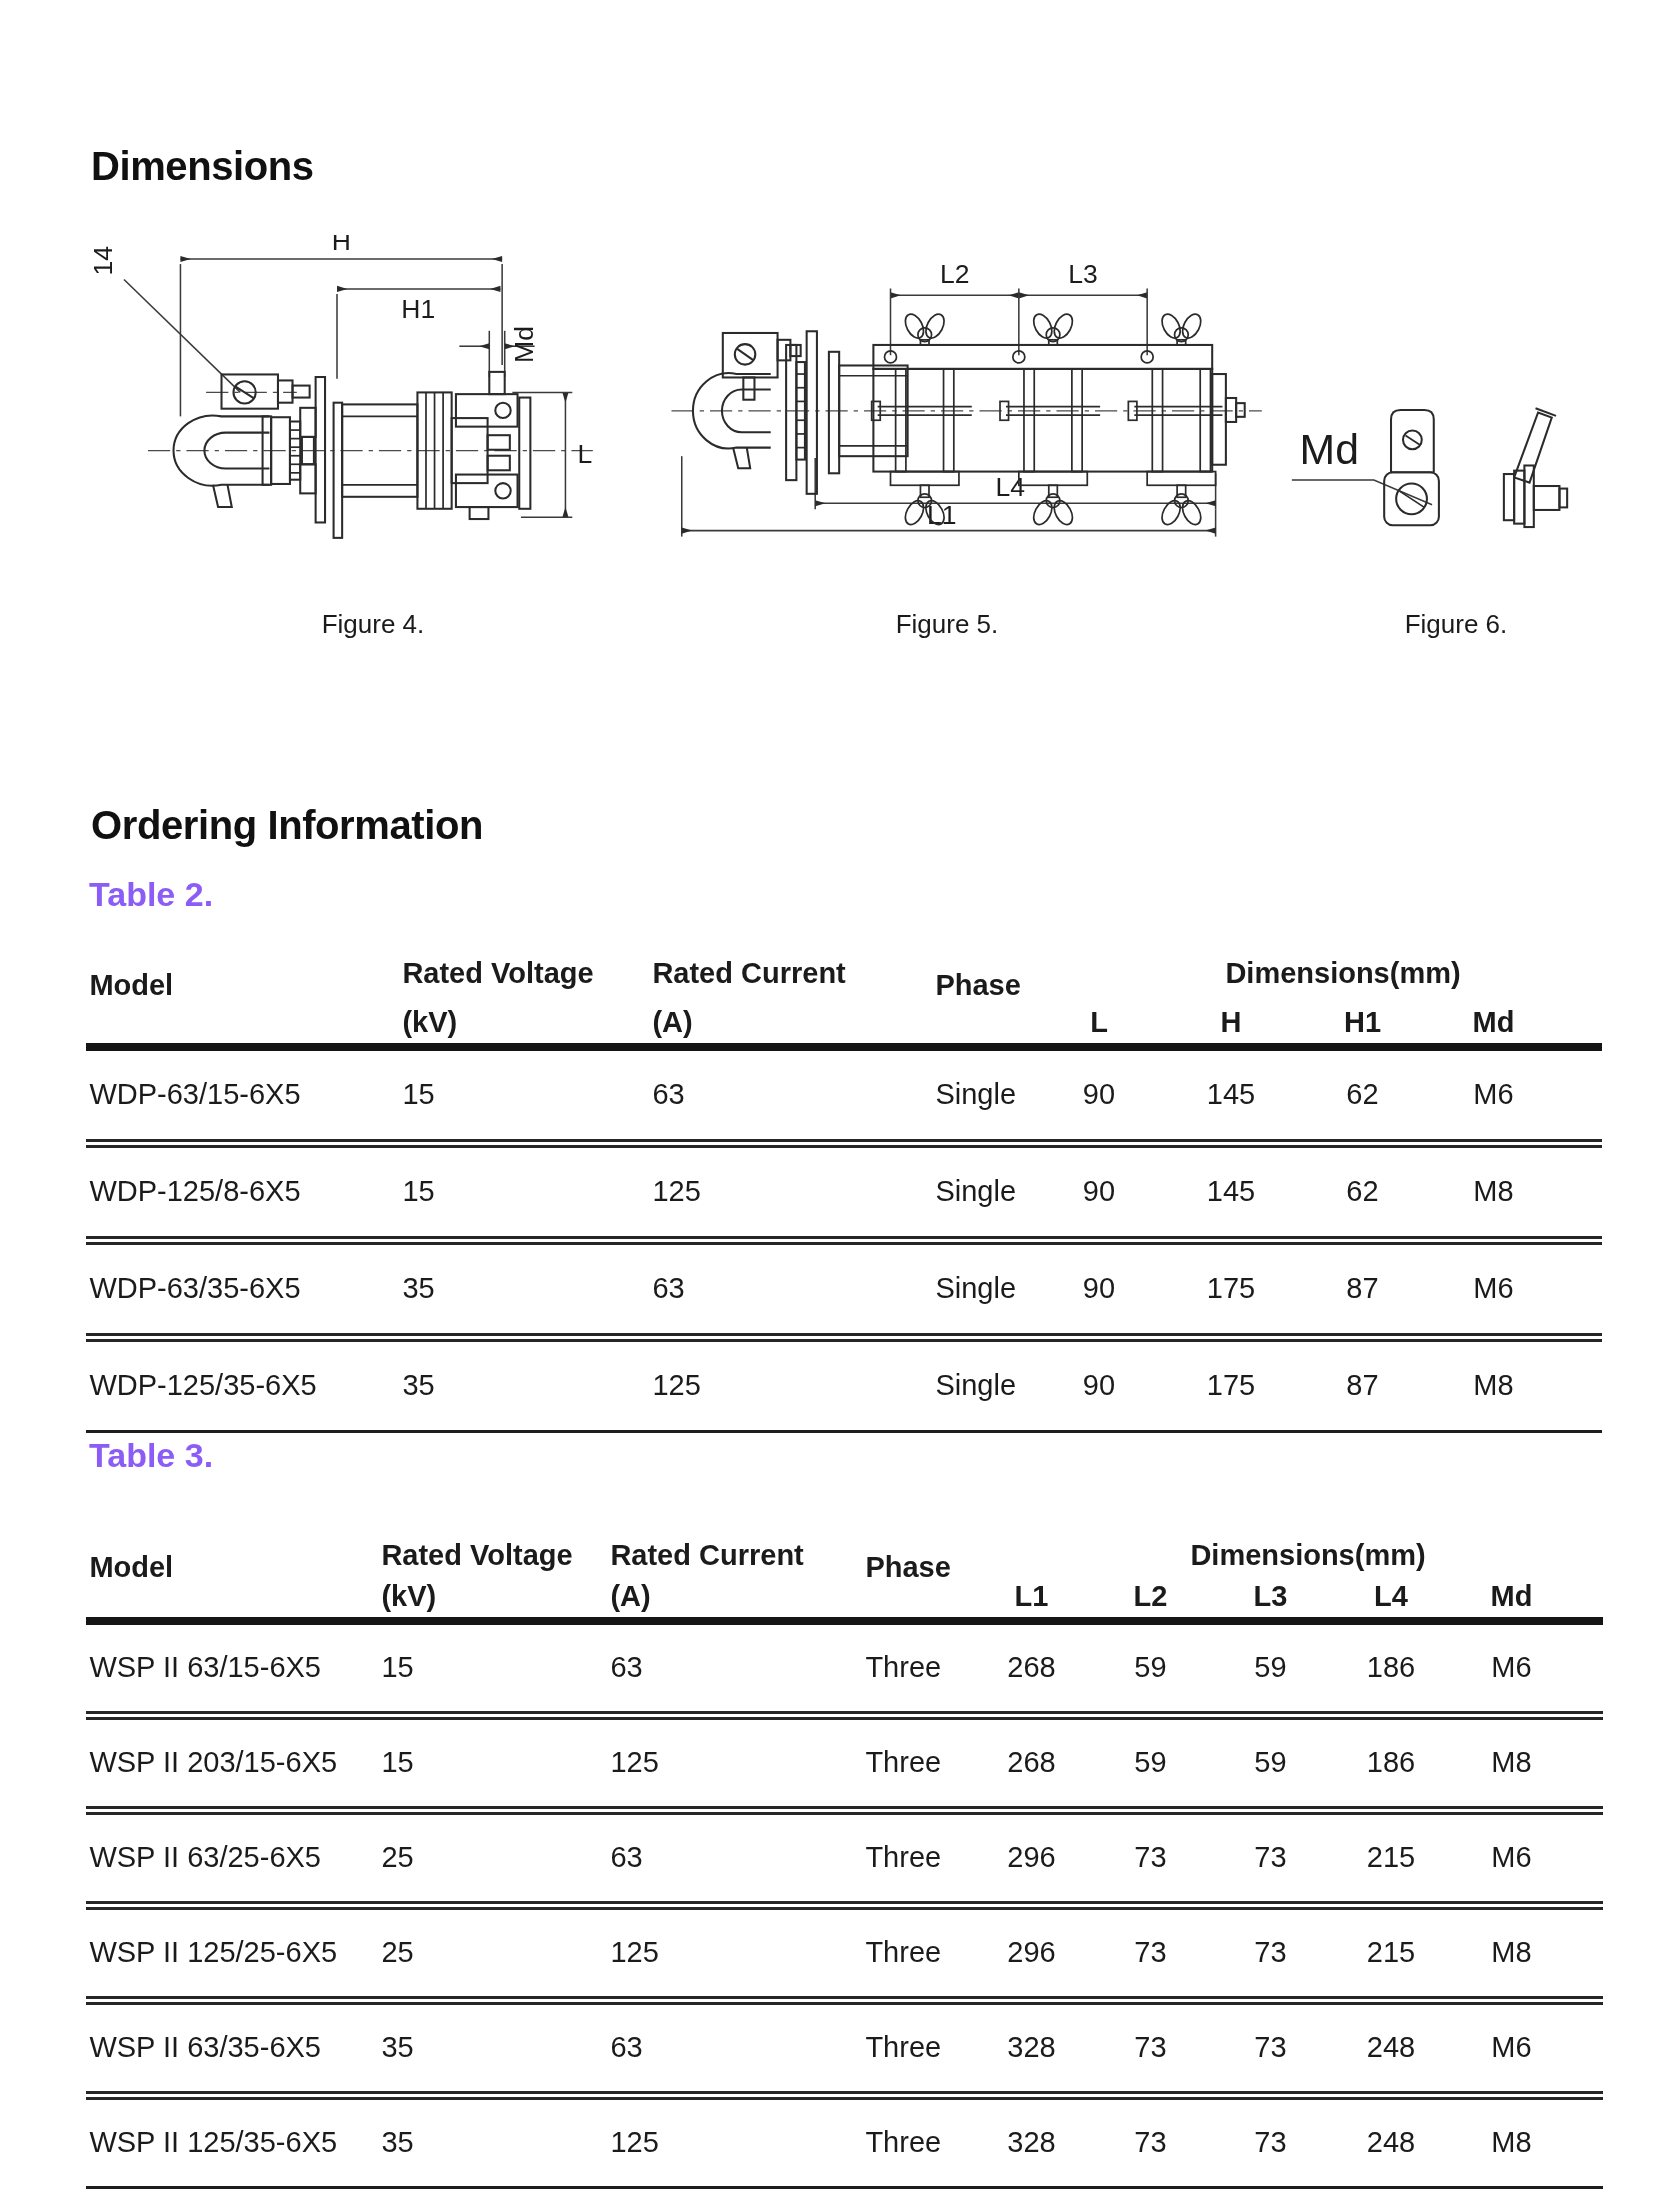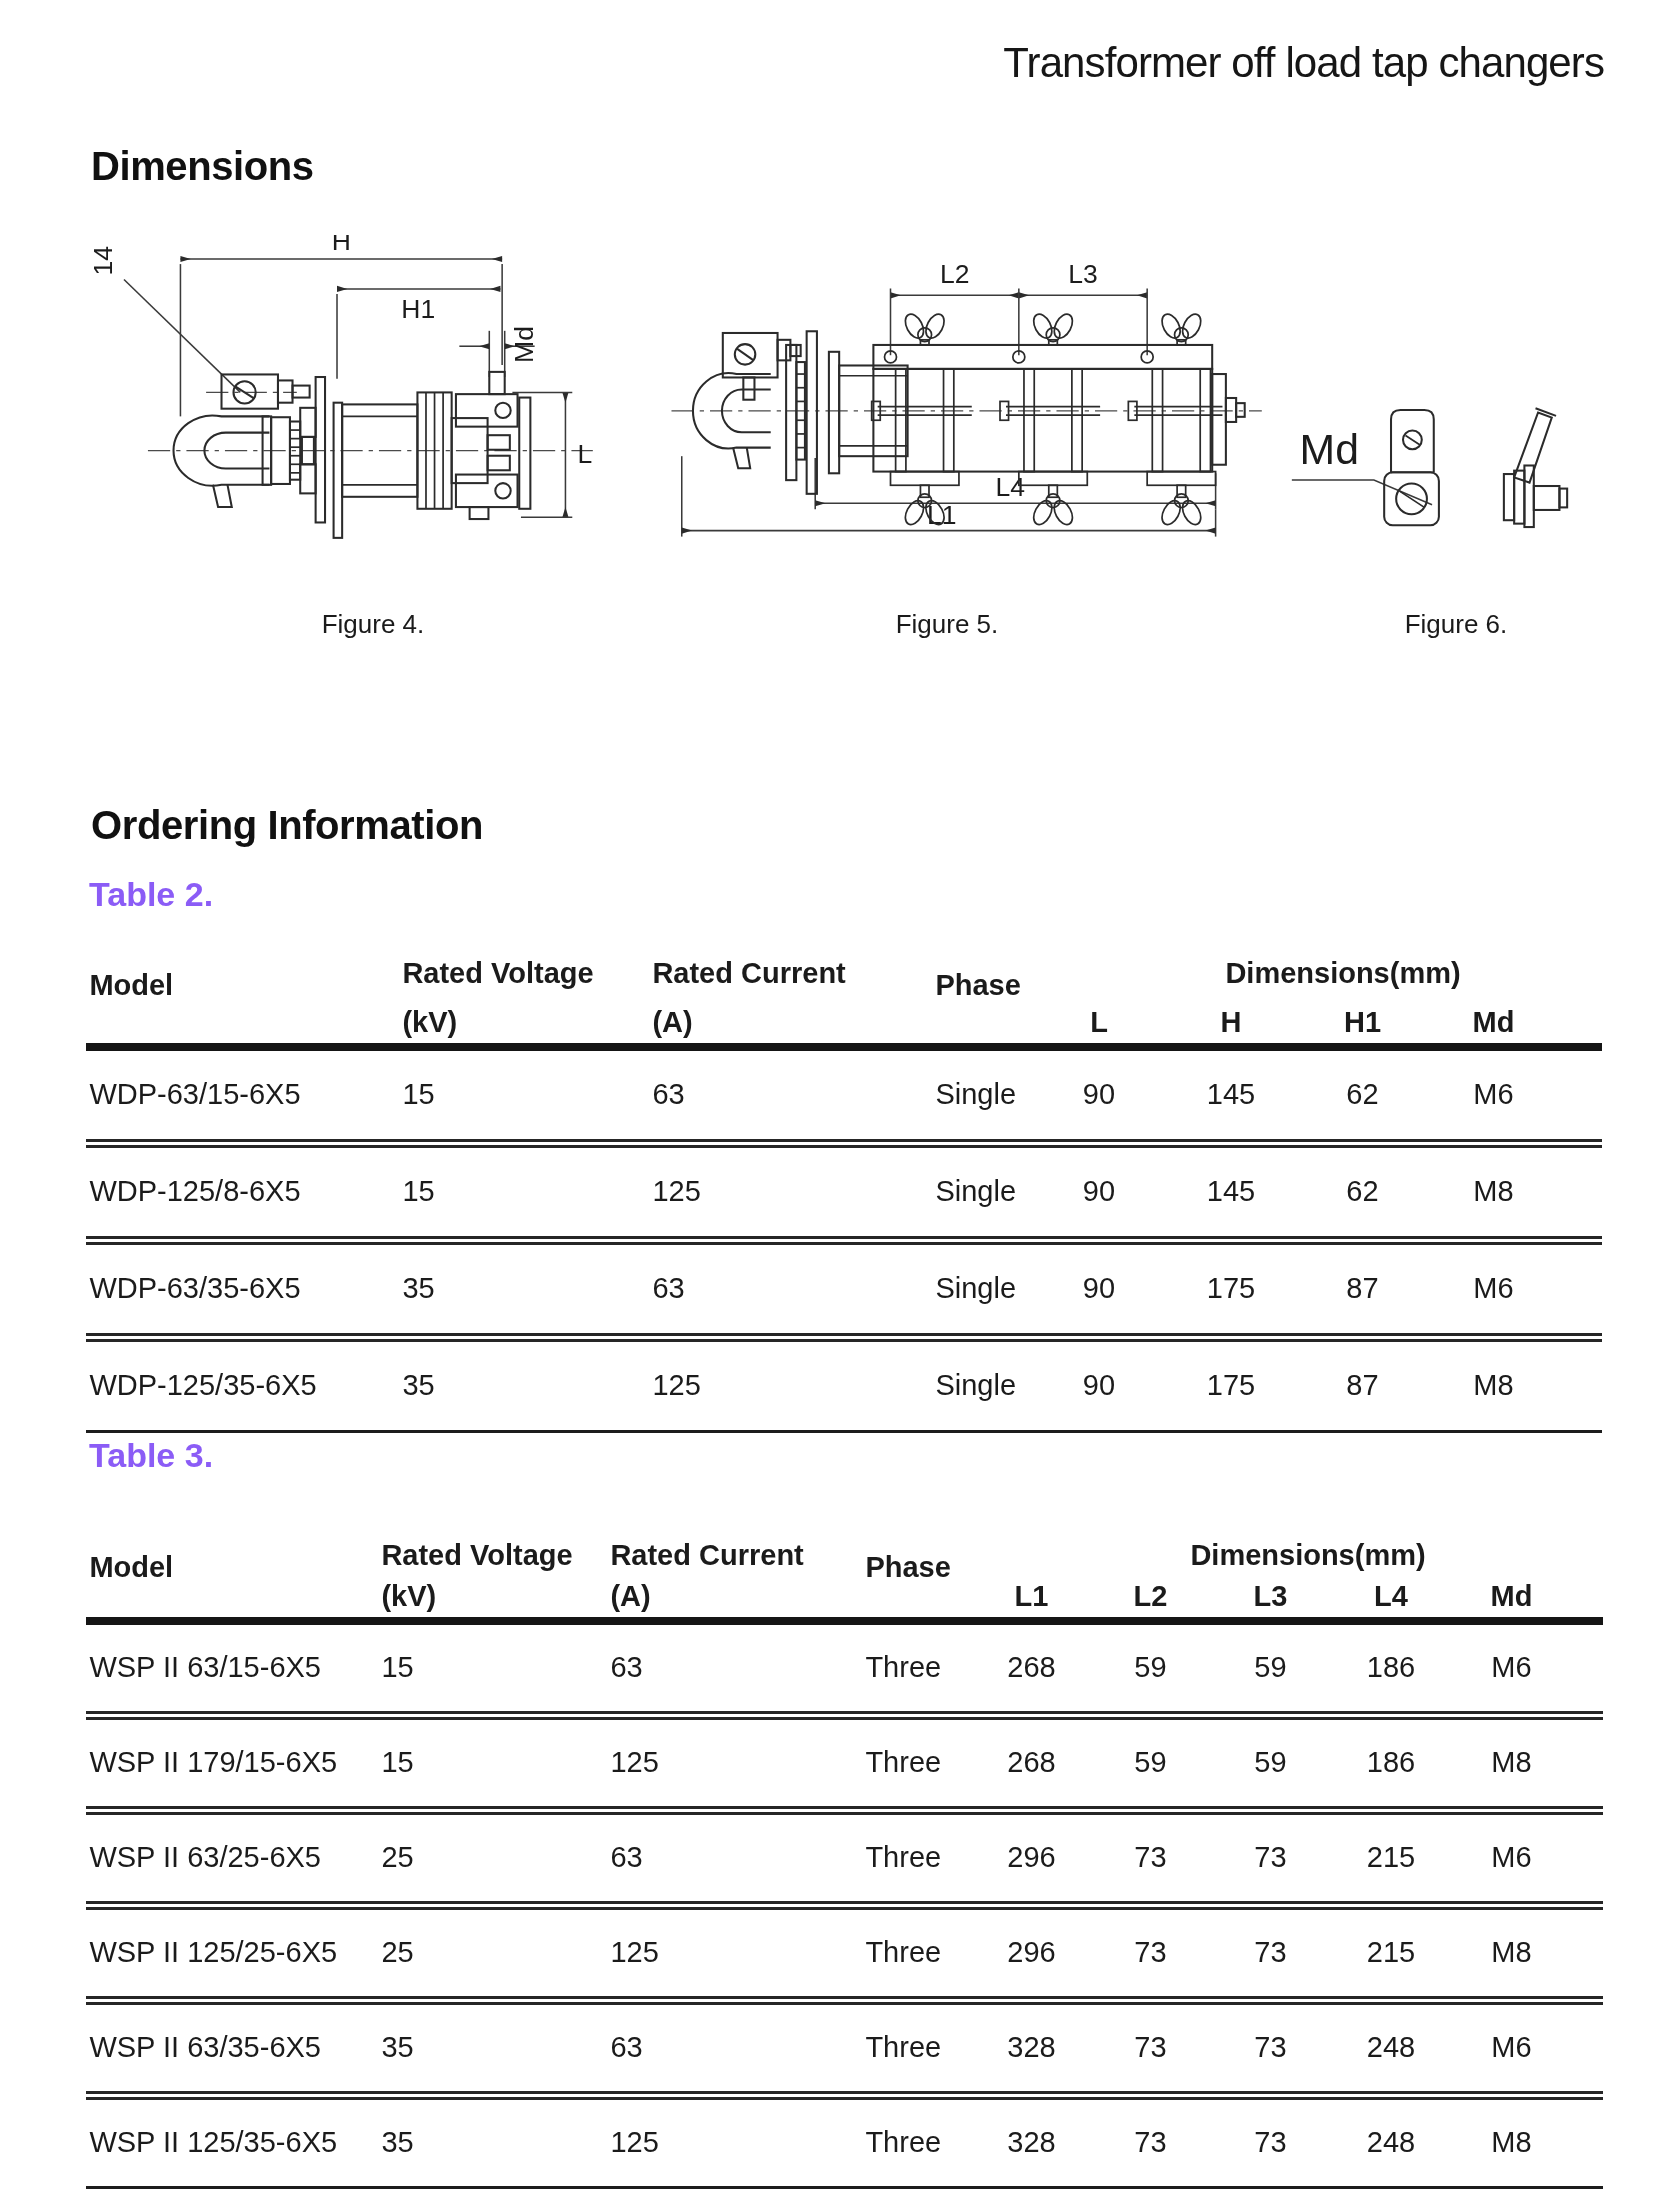--- a/index.html
+++ b/index.html
@@ -45,21 +45,20 @@
   #table2 td.last,#table2 th.last{padding-right:43px;}
   #table3 td.last,#table3 th.last{padding-right:31px;}
   .t tbody tr td{border-bottom:9.4px double #262626;}
   .t tbody tr:last-child td{border-bottom:3.4px solid #1d1d1d;}
 </style>
 </head>
 <body>
 
 <div id="page">
 
-  <div class="title">Transformer off load tap changers</div>
 
   <div id="dims-heading" class="sec-heading">Dimensions</div>
 
   <div class="figs">
 
     <div class="figwrap" style="left:0;">
       <svg width="514" height="385" viewBox="0 0 600 450">
         <defs>
           <marker id="ar4" markerWidth="14" markerHeight="10" refX="13" refY="5" orient="auto-start-reverse" markerUnits="userSpaceOnUse">
             <path d="M1,5 L13,1.4 L13,8.6 z" fill="#2b2b2b" stroke="none"></path>
@@ -393,21 +392,21 @@
         <td>15</td>
         <td>63</td>
         <td>Three</td>
         <td class="ctr">268</td>
         <td class="ctr">59</td>
         <td class="ctr">59</td>
         <td class="ctr">186</td>
         <td class="ctr last">M6</td>
       </tr>
       <tr>
-        <td>WSP II 179/15-6X5</td>
+        <td>WSP II 203/15-6X5</td>
         <td>15</td>
         <td>125</td>
         <td>Three</td>
         <td class="ctr">268</td>
         <td class="ctr">59</td>
         <td class="ctr">59</td>
         <td class="ctr">186</td>
         <td class="ctr last">M8</td>
       </tr>
       <tr>

